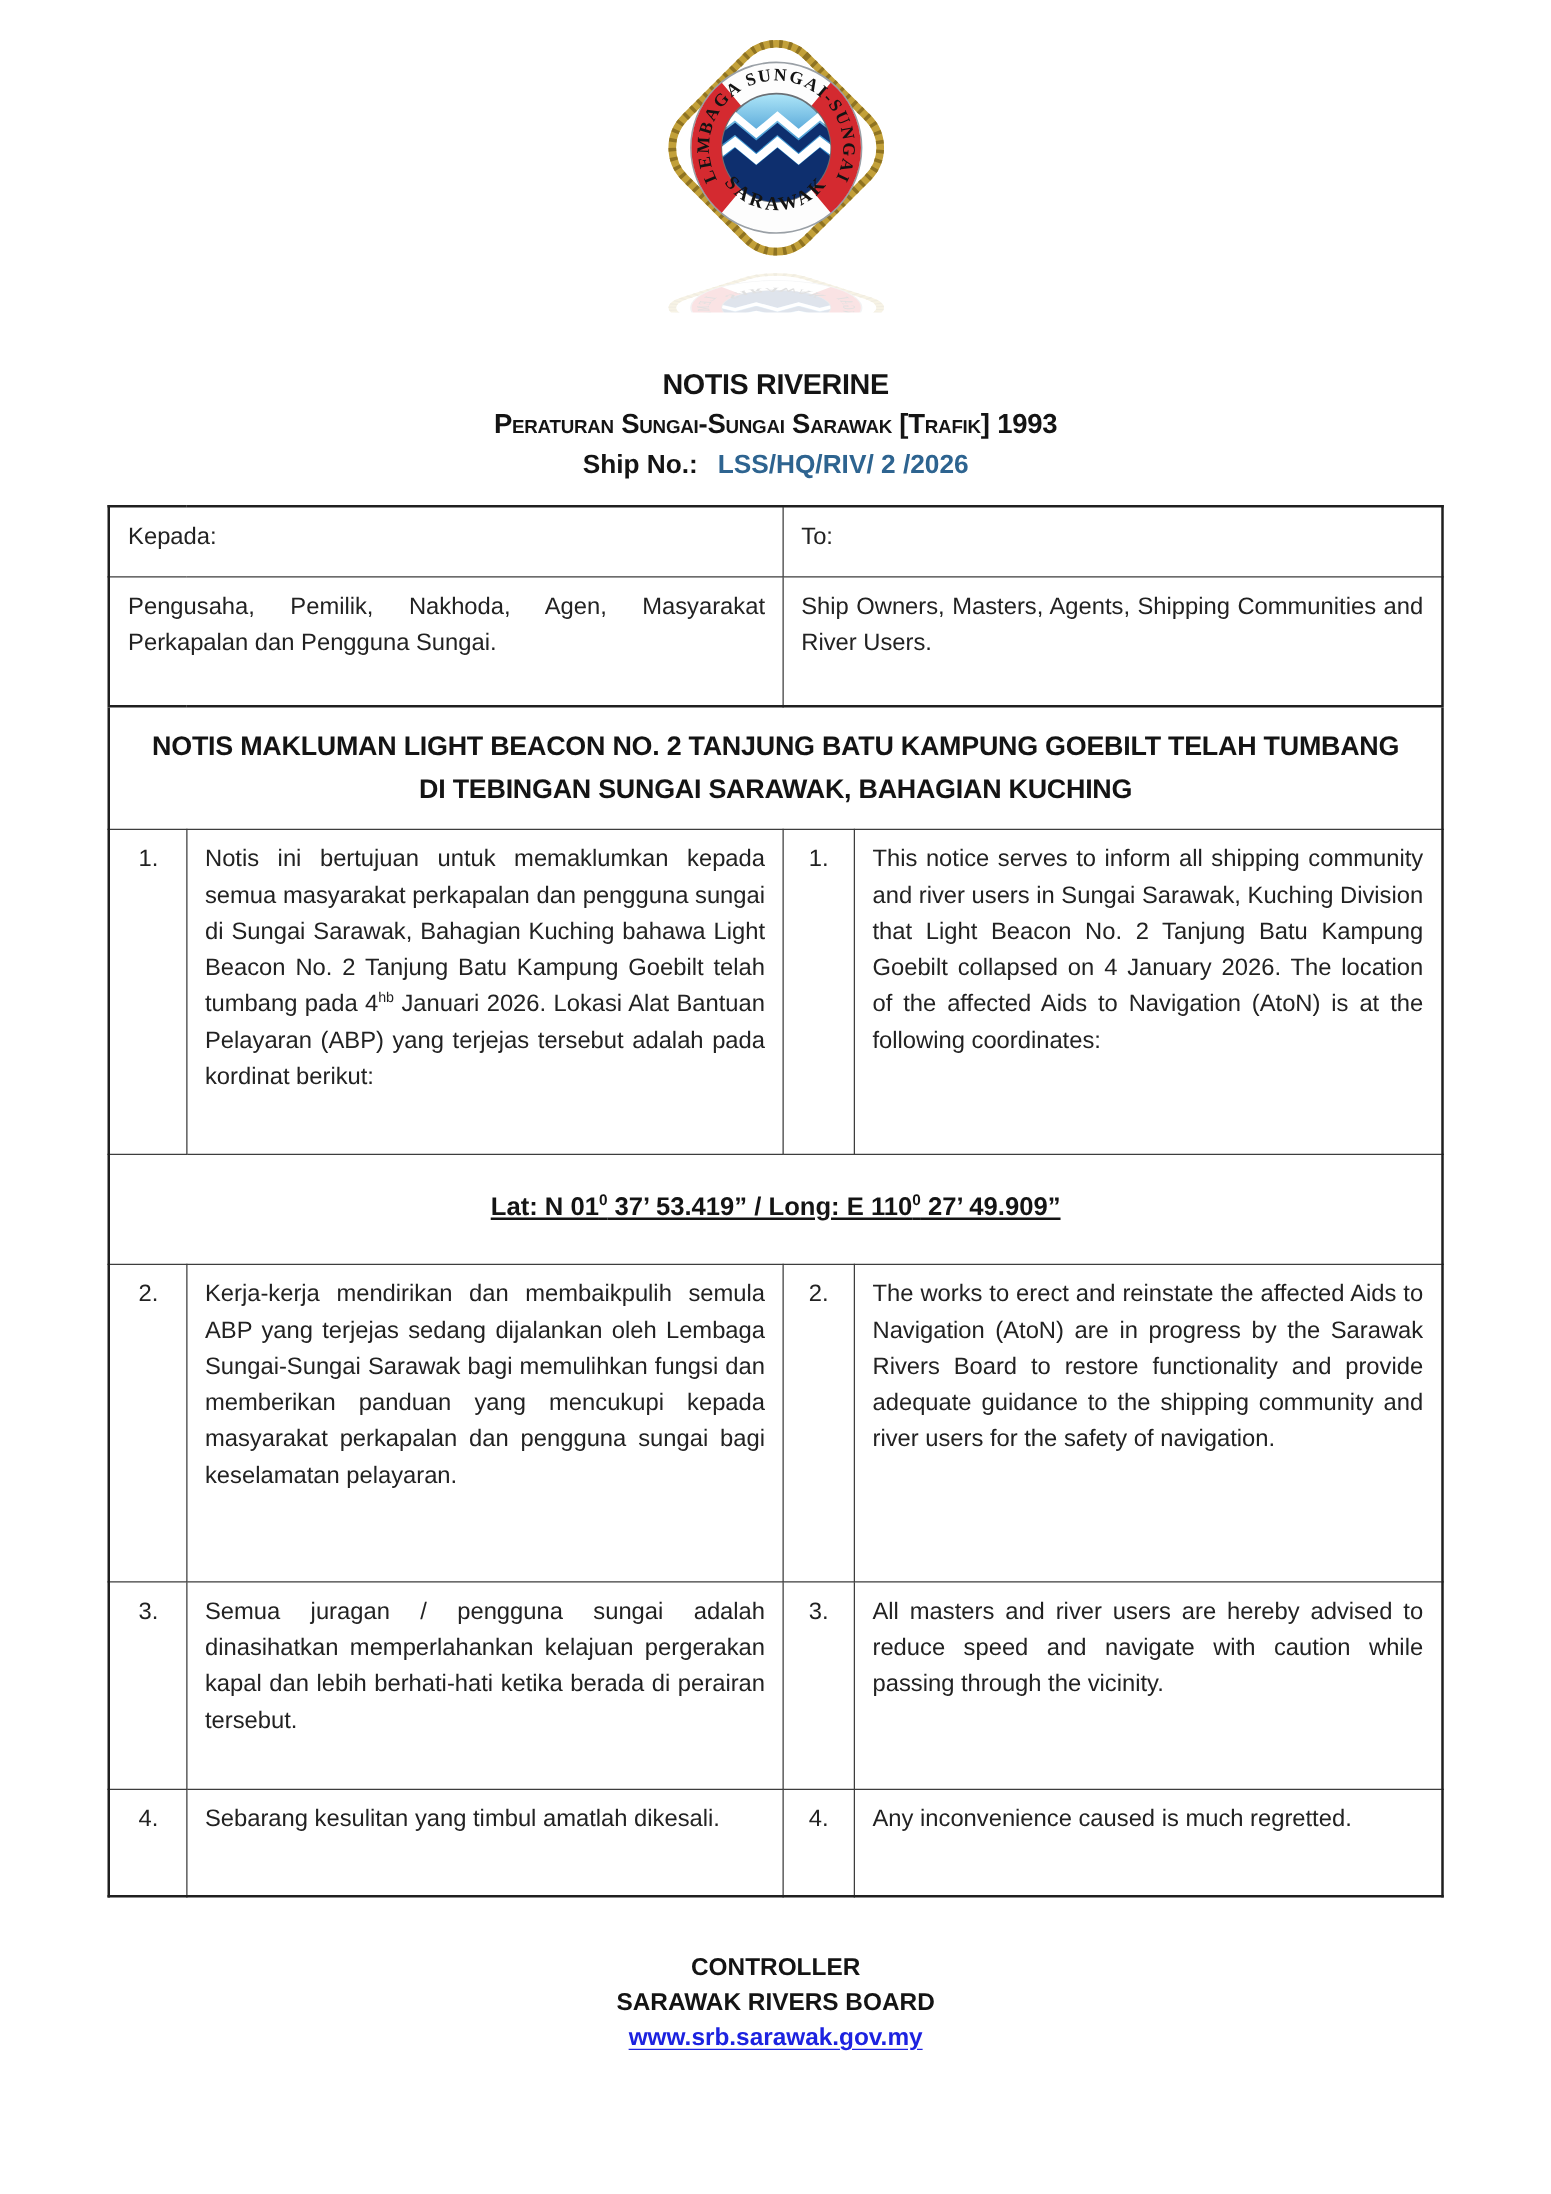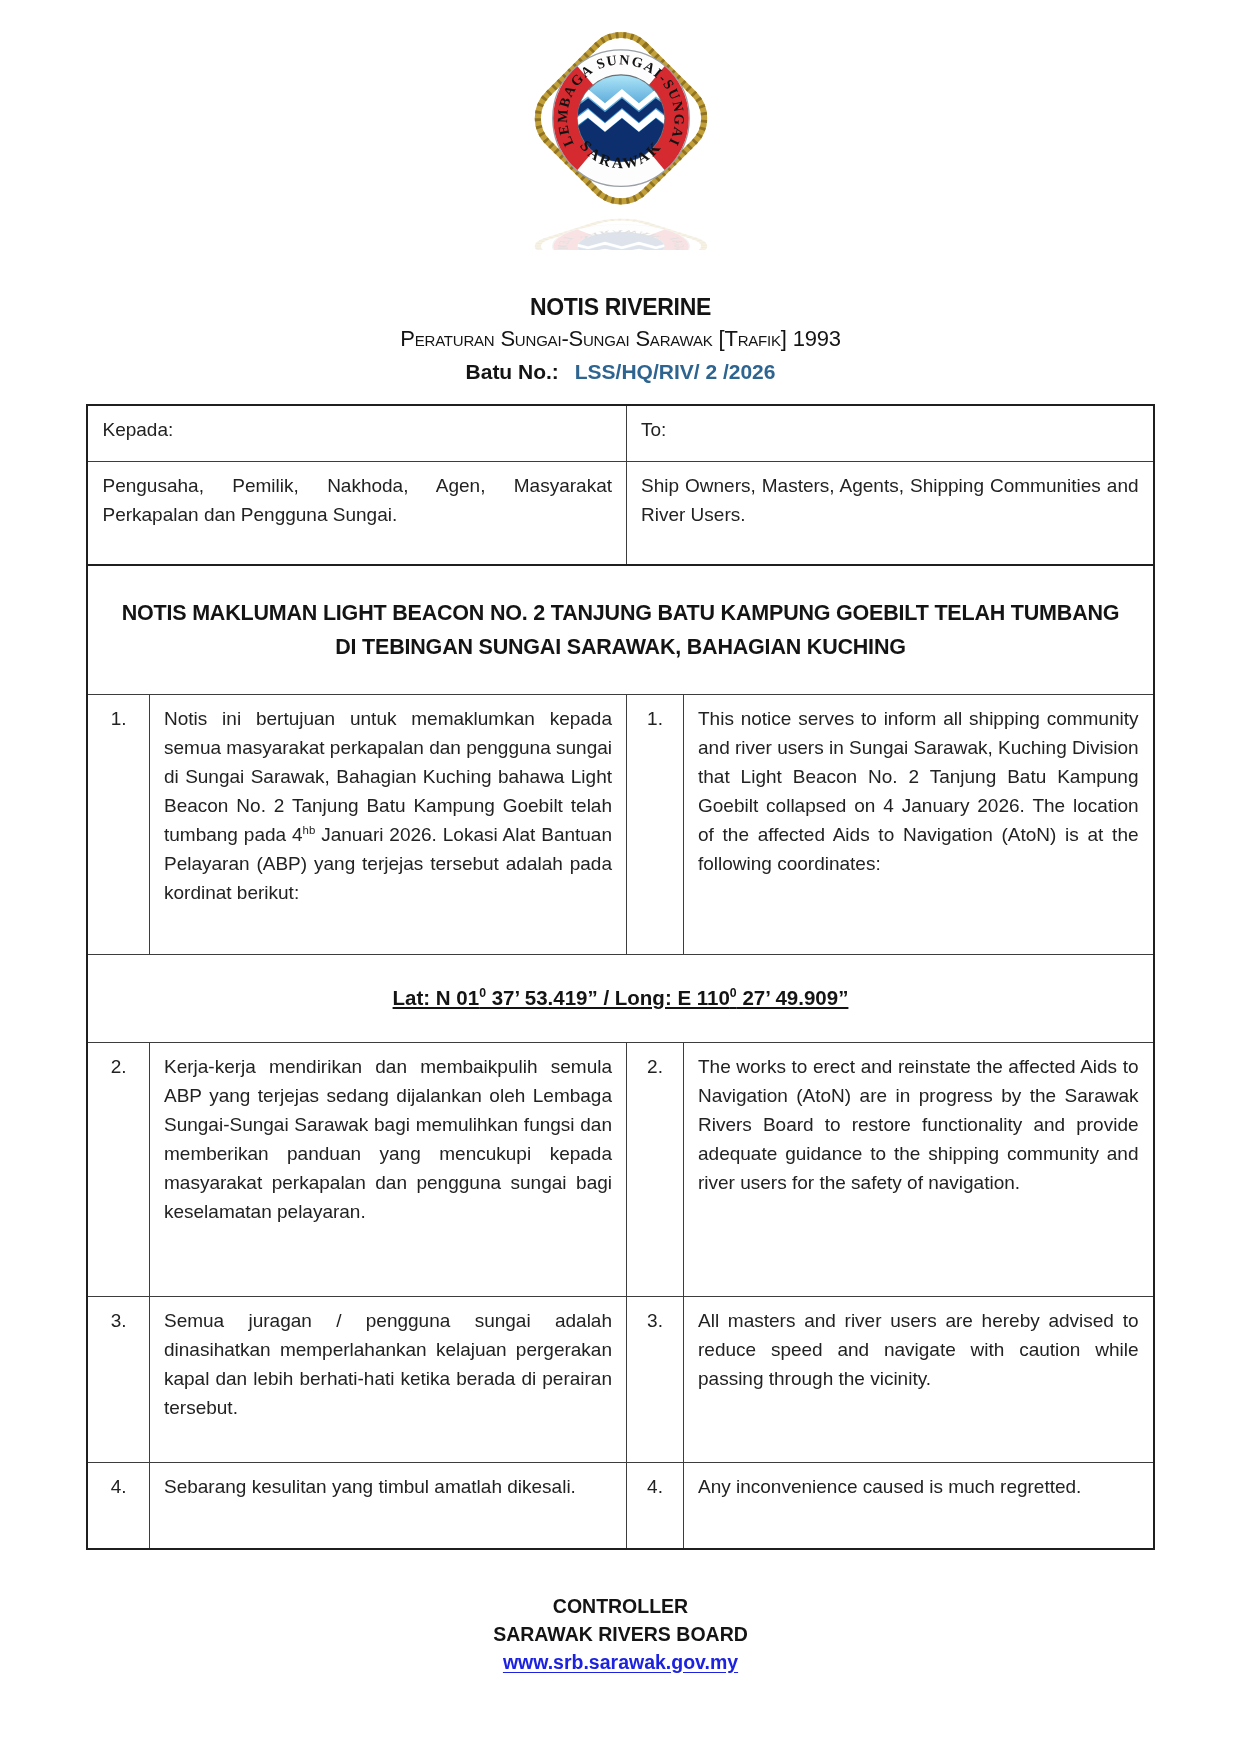--- a/index.html
+++ b/index.html
@@ -13,21 +13,21 @@
     overflow:hidden;
   }
   .logo-wrap{ text-align:center; padding-top:24px; height:226px; }
   .logo-wrap svg{ width:198px; height:226px; }
 
   .title-block{ text-align:center; margin-top:2px; }
   .doc-title{
     font-size:23px; font-weight:bold; letter-spacing:-0.3px; line-height:32px; color:#141414;margin-top:41px;
   }
   .doc-subtitle{
-    font-size:22px; font-weight:normal; font-variant:small-caps; letter-spacing:-0.2px;
+    font-size:22px; font-weight:bold; font-variant:small-caps; letter-spacing:-0.2px;
     line-height:32px; color:#141414;
   }
   .notis-no{ font-size:21px; font-weight:bold; line-height:34px; color:#141414;}
   .notis-no .val{ margin-left:10px; color:#2E6490; }
 
   table.notice-table{
     width:1066px; margin:15px auto 0 auto;
     border-collapse:collapse; table-layout:fixed;
     border:2.2px solid #1f1f1f;
   }
@@ -38,21 +38,21 @@
     padding:9px 14px 12px 14px;
     color:#222;
   }
   .row-heading td{ border-top:2.6px solid #1f1f1f; }
   td.just{ text-align:justify; text-justify:inter-word; }
   td.en, span.en{ }
   td.num{ text-align:center; padding-left:4px; padding-right:4px; }
   td.heading-cell{
     text-align:center; font-weight:bold; font-size:21.5px; line-height:34px;
     letter-spacing:-0.2px; color:#141414;
-    vertical-align:middle; padding:30px 26px;
+    vertical-align:middle; padding:14px 26px;
   }
   td.coords-cell{
     text-align:center; font-weight:bold; font-size:20.5px;
     vertical-align:middle; color:#141414; font-style:normal;text-decoration:underline;
   }
   sup{ font-size:0.6em; vertical-align:super; line-height:0; }
 
   .footer{ text-align:center; margin-top:42px; }
   .footer .f-line{ font-size:19.5px; font-weight:bold; line-height:28px; color:#141414; }
   .footer a{
@@ -111,21 +111,21 @@
       </g>
 
       <use href="#logoArt" transform="translate(0,268) scale(1,-0.32)" opacity="0.13"></use>
     </svg>
   </div>
 
   <div class="title-block">
     <div class="doc-title">NOTIS RIVERINE</div>
     <div class="doc-subtitle">Peraturan Sungai-Sungai Sarawak [Trafik] 1993</div>
     <div class="notis-no">
-      <span>Batu No.:</span>
+      <span>Ship No.:</span>
       <span class="val" style="color: rgb(46, 100, 144);">LSS/HQ/RIV/ 2 /2026</span>
     </div>
   </div>
 
   <table class="notice-table">
     <colgroup>
       <col style="width:62px">
         <col style="width:477px">
         <col style="width:57px">
         <col style="width:470px">

